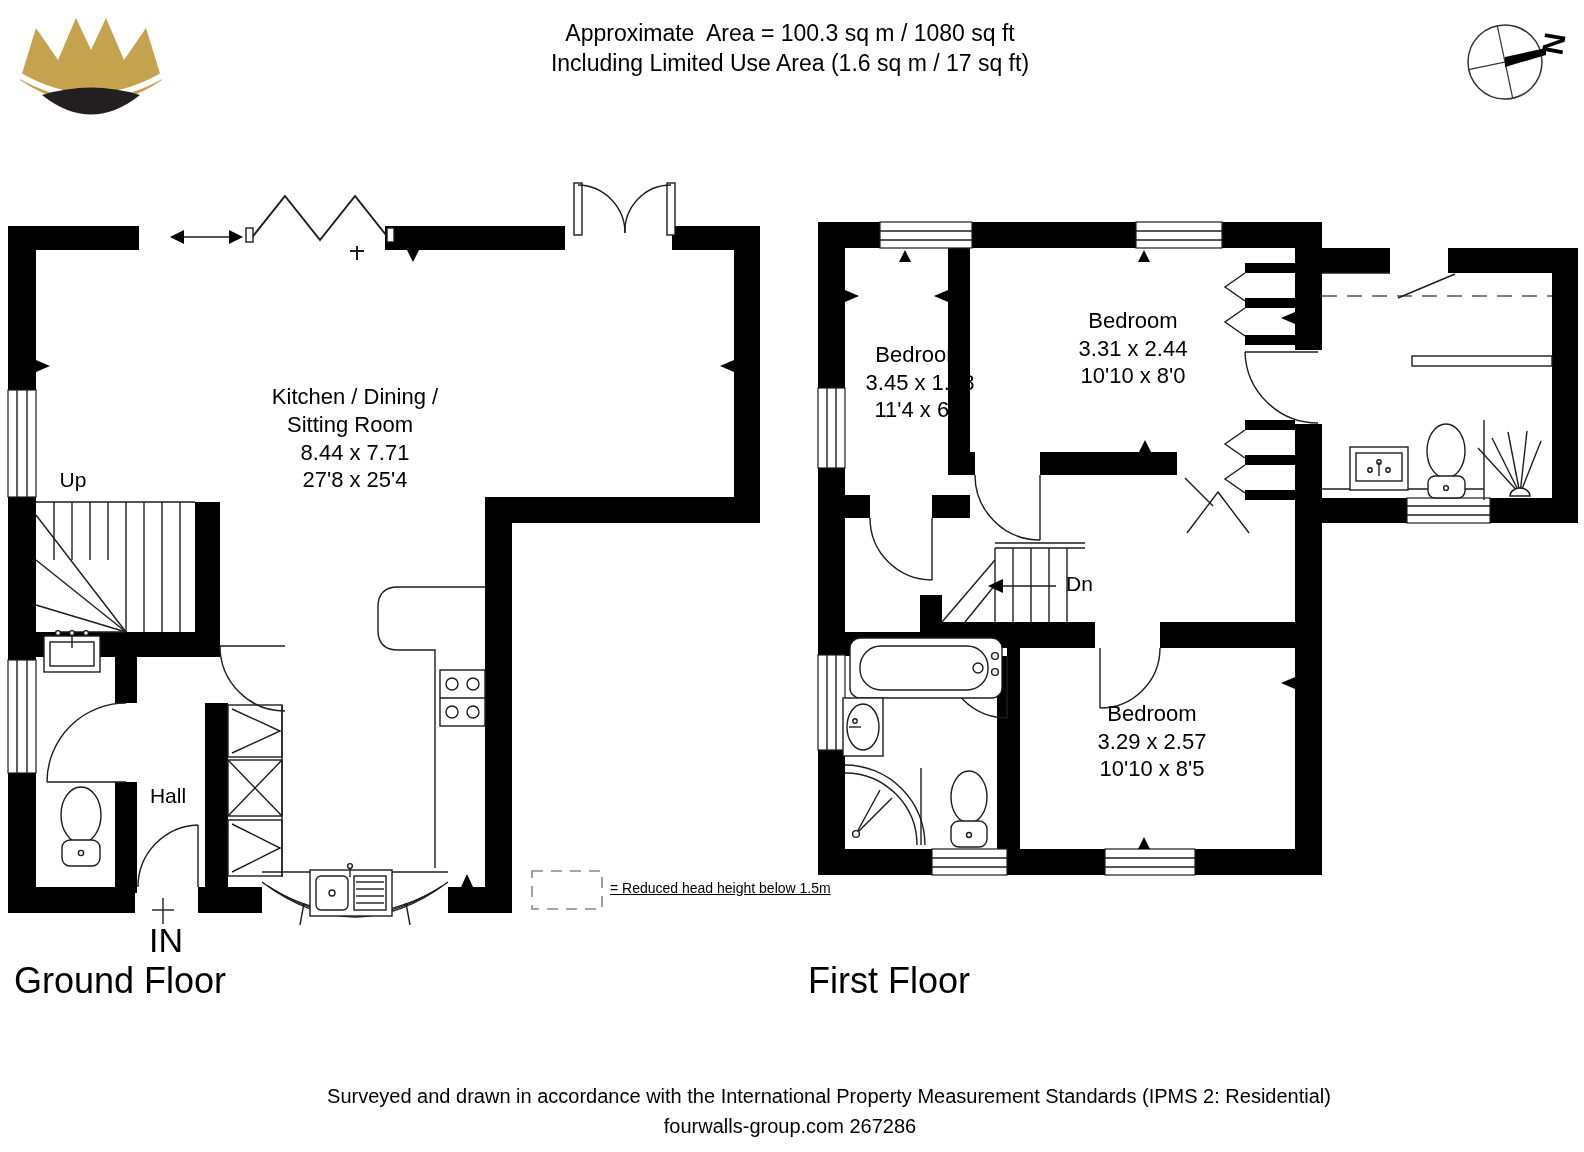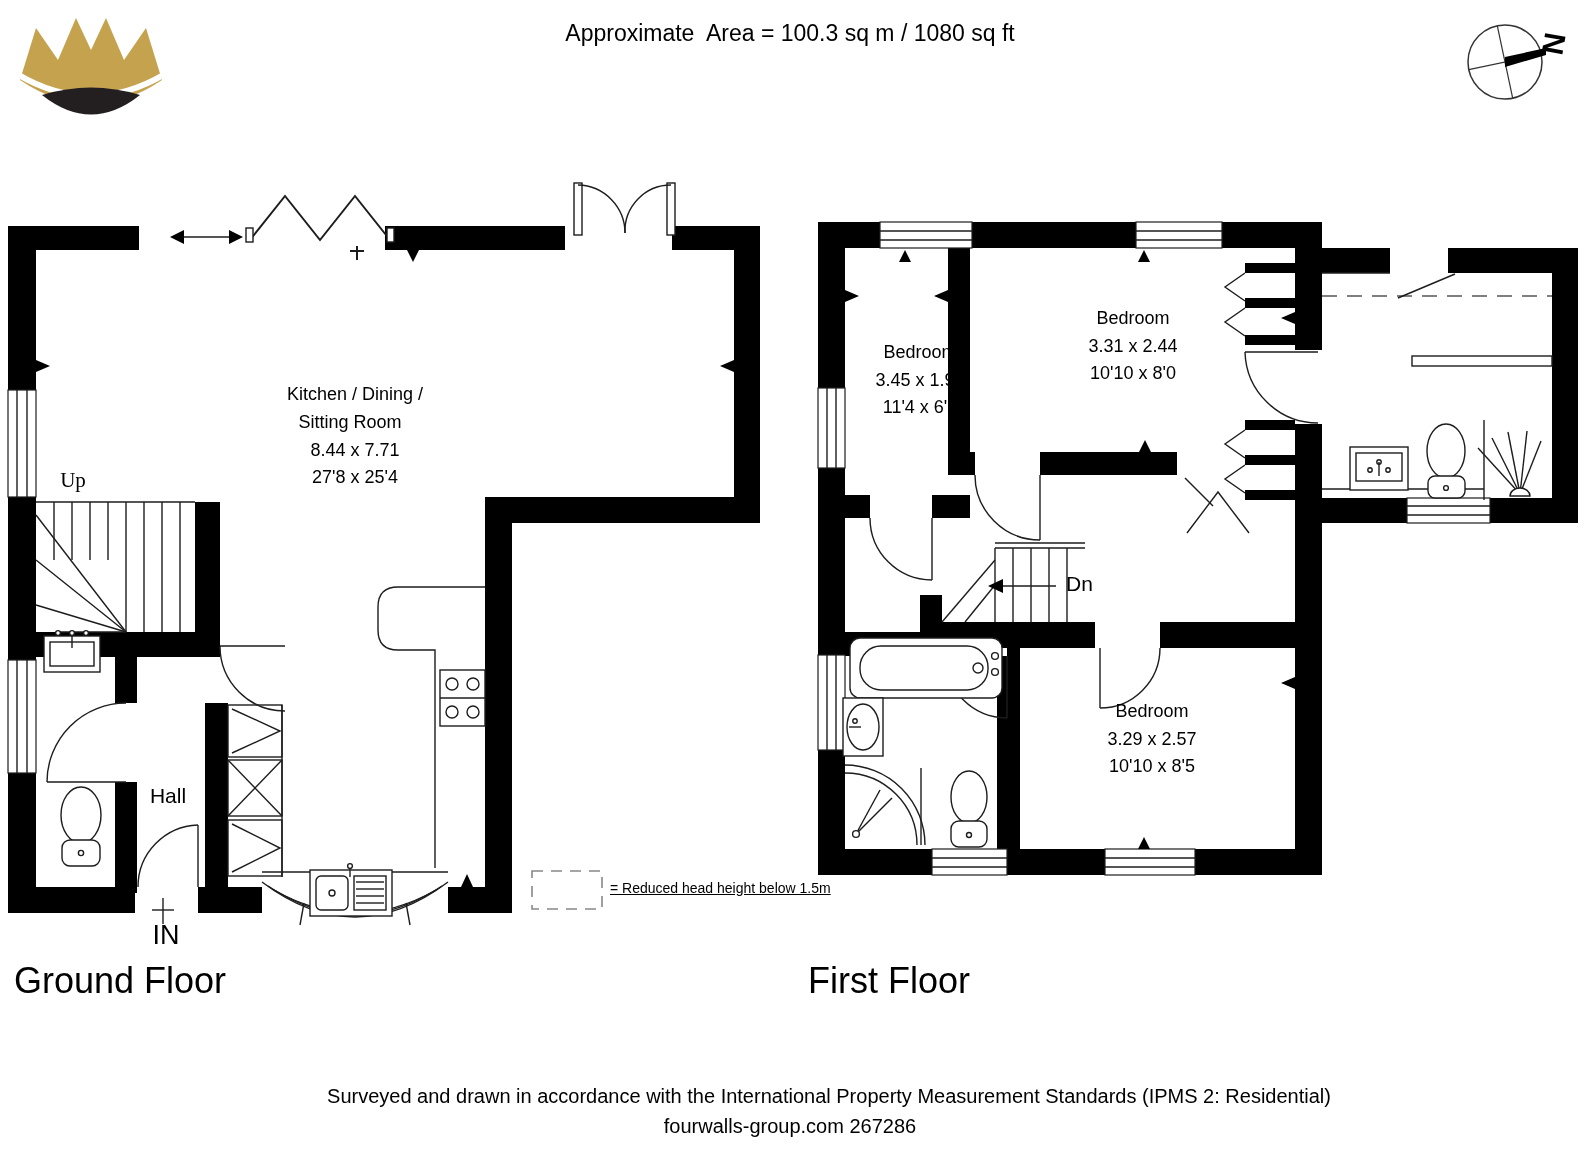--- a/index.html
+++ b/index.html
@@ -2,23 +2,23 @@
 <html><head>
 <meta charset="utf-8">
 <style>
   html,body{margin:0;padding:0;background:#ffffff;}
   #page{position:relative;width:1584px;height:1152px;background:#ffffff;overflow:hidden;
         font-family:"Liberation Sans","DejaVu Sans",sans-serif;color:#000;}
   #plan-svg{position:absolute;left:0;top:0;width:1584px;height:1152px;}
   .txt{position:absolute;white-space:pre;line-height:1.18;}
   .ctr{transform:translateX(-50%);text-align:right;}
   .hdr{font-size:23px;}
-  .room{font-size:18px;}
+  .room{font-size:22px;}
   .small-label{font-size:21px;}
-  .in-label{font-size:27px;}
+  .in-label{font-size:34px;}
   .floor-title{font-size:36px;}
   .legend-txt{font-size:14px;text-decoration:underline;}
   .footer-txt{font-size:20px;}
   svg .wall{fill:#000;stroke:none;}
   svg .thin{fill:none;stroke:#1d1d1d;stroke-width:1.4;}
   svg .thin2{fill:none;stroke:#1d1d1d;stroke-width:2;}
   svg .fix{fill:#ffffff;stroke:#1d1d1d;stroke-width:1.4;}
   svg .win{fill:#ffffff;stroke:#1d1d1d;stroke-width:1.2;}
   svg .tick{fill:#000;stroke:none;}
   svg .dash{fill:none;stroke:#555;stroke-width:1.6;stroke-dasharray:15 10;}
@@ -379,29 +379,30 @@
     <polygon class="tick" points="1139,452 1151,452 1145,440"></polygon>
     <polygon class="tick" points="1295,677 1295,689 1281,683"></polygon>
     <polygon class="tick" points="1138,849 1150,849 1144,837"></polygon>
     <polygon class="tick" points="1295,312 1295,324 1281,318"></polygon>
   </g>
 
   <rect x="532" y="871" width="70" height="38" fill="#ffffff" stroke="#888" stroke-width="1.6" stroke-dasharray="11 8"></rect>
 </svg>
 
 <div class="txt hdr ctr" style="left:790px;top:20px;">Approximate  Area = 100.3 sq m / 1080 sq ft</div>
+<div class="txt hdr ctr" style="left:790px;top:50px;">Including Limited Use Area (1.6 sq m / 17 sq ft)</div>
 
 <div class="txt" style="left:1543px;top:26px;font-size:30px;font-weight:bold;transform:rotate(100deg);">N</div>
 
 <div class="txt room ctr" style="left:355px;top:384px;">Kitchen / Dining /</div>
 <div class="txt room ctr" style="left:350px;top:412px;">Sitting Room</div>
 <div class="txt room ctr" style="left:355px;top:440px;">8.44 x 7.71</div>
 <div class="txt room ctr" style="left:355px;top:467px;">27'8 x 25'4</div>
 
-<div class="txt small-label ctr" style="left:73px;top:468px;font-family:Liberation Serif, serif;">Up</div>
+<div class="txt small-label ctr" style="left:73px;top:468px;">Up</div>
 <div class="txt small-label ctr" style="left:168px;top:784px;">Hall</div>
 <div class="txt in-label ctr" style="left:166px;top:920px;">IN</div>
 
 <div class="txt room ctr" style="left:920px;top:342px;">Bedroom</div>
 <div class="txt room ctr" style="left:920px;top:370px;">3.45 x 1.98</div>
 <div class="txt room ctr" style="left:920px;top:397px;">11'4 x 6'6</div>
 
 <div class="txt room ctr" style="left:1133px;top:308px;">Bedroom</div>
 <div class="txt room ctr" style="left:1133px;top:336px;">3.31 x 2.44</div>
 <div class="txt room ctr" style="left:1133px;top:363px;">10'10 x 8'0</div>

